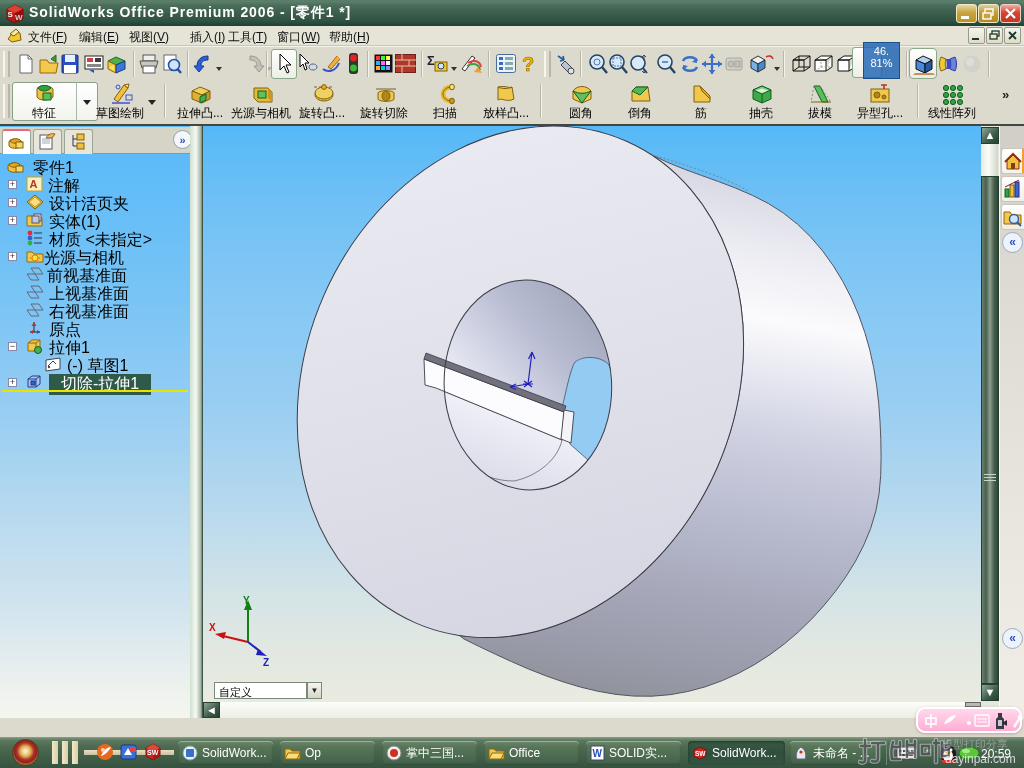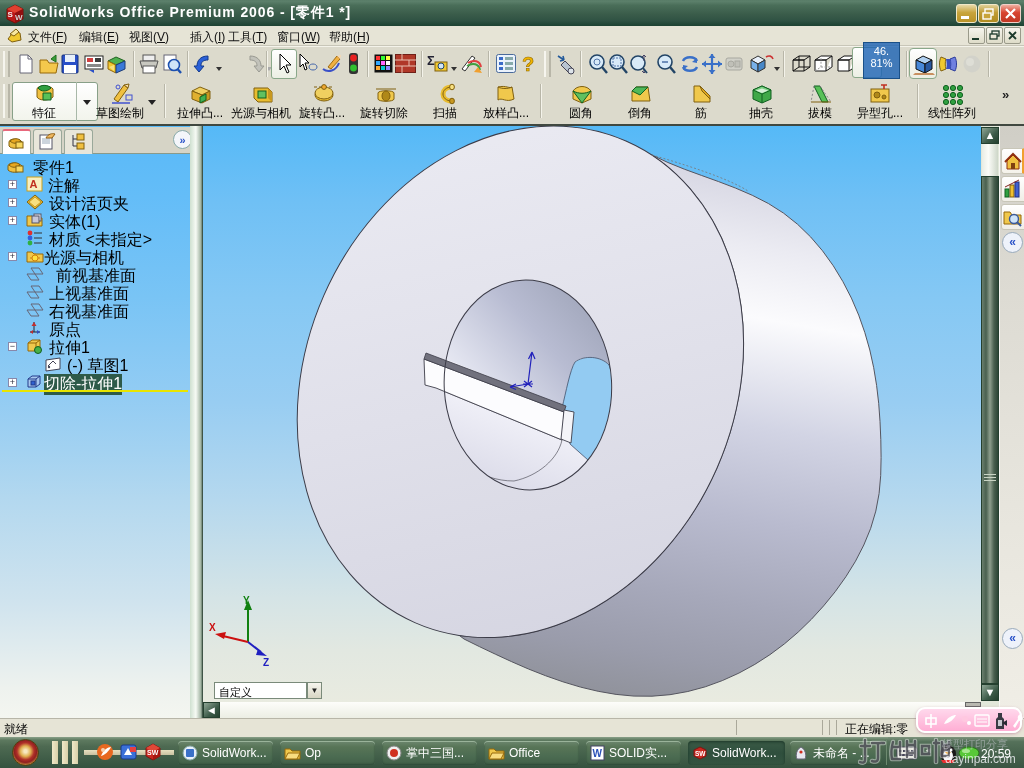--- a/index.html
+++ b/index.html
@@ -489,21 +489,21 @@
               <line x1="12" y1="10" x2="14" y2="10"></line>
               <line x1="9" y1="5" x2="9" y2="7"></line>
             </g>
           </svg>
         <span style="">光源与相机</span>
         </div>
       <div class="trow" style="left:26px;top:140px">
         <svg width="18" height="16">
             <path d="M5 2 L13 2 L17 8 L9 8 Z M1 8 L9 8 L13 14 L5 14 Z" fill="none" stroke="#667"></path>
           </svg>
-        <span style="margin-left:12px">前视基准面</span>
+        <span style="margin-left:3px">前视基准面</span>
         </div>
       <div class="trow" style="left:26px;top:158px">
         <svg width="18" height="16">
             <path d="M5 2 L13 2 L17 8 L9 8 Z M1 8 L9 8 L13 14 L5 14 Z" fill="none" stroke="#667"></path>
           </svg>
         <span style="margin-left:5px">上视基准面</span>
         </div>
       <div class="trow" style="left:26px;top:176px">
         <svg width="18" height="16">
             <path d="M5 2 L13 2 L17 8 L9 8 Z M1 8 L9 8 L13 14 L5 14 Z" fill="none" stroke="#667"></path>
@@ -536,21 +536,21 @@
           </svg>
         <span style="margin-left:4px">(-) 草图1</span>
         </div>
       <div class="plus" style="left:8px;top:252px">+</div>
       <div class="trow" style="left:26px;top:248px">
         <svg width="18" height="16">
             <path d="M2 5 L6 2 L14 2 L14 10 L10 13 L2 13 Z" fill="#a8c8f0" stroke="#223a8a"></path>
             <path d="M2 5 L10 5 L10 13 M10 5 L14 2" fill="none" stroke="#223a8a"></path>
             <rect x="5" y="7" width="4" height="4" fill="#3060d0" stroke="#223a8a"></rect>
           </svg>
-        <span style="background:#2e5a49;color:#fff;padding:0 0">切除-拉伸1</span>
+        <span style="margin-left:5px;background:#2e5a49;color:#fff;padding:0 12px">切除-拉伸1</span>
         </div>
       <div class="abs" style="left:2px;top:264px;width:186px;height:2px;background:#e8e400"></div>
     </div>
     <div class="abs" style="left:190px;top:0;width:13px;height:592px;background:linear-gradient(90deg,#cfe0d0,#f6faf4 45%,#9fb2a0 85%,#1e3428)"></div>
     <div class="abs" id="viewport">
       <svg class="abs" style="left:0;top:0" width="778" height="576" viewBox="0 0 778 576">
         <defs>
           <linearGradient id="sideG" x1="520" y1="50" x2="430" y2="580" gradientUnits="userSpaceOnUse">
             <stop offset="0" stop-color="#d8d8e4"></stop>
               <stop offset="0.12" stop-color="#ebebf2"></stop>
@@ -651,29 +651,20 @@
         </svg>
       <div class="abs" style="left:1px;top:78px;width:24px;height:26px;background:linear-gradient(#fff,#f0eee6);border:1px solid #c8c6b8;border-radius:3px 0 0 3px"></div>
       <svg class="abs" style="left:3px;top:81px" width="20" height="20">
           <path d="M1 5 L7 5 L9 8 L18 8 L18 17 L1 17 Z" fill="#f0c84c" stroke="#96690a"></path>
           <circle cx="11" cy="12" r="4.5" fill="#cfe4f8" stroke="#3a5a9a" stroke-width="1.4"></circle>
           <line x1="14" y1="15" x2="18" y2="19" stroke="#3a5a9a" stroke-width="2"></line>
         </svg>
       <div class="abs" style="left:2px;top:106px;width:21px;height:21px;border-radius:50%;background:#eef2fa;border:1px solid #9ab;color:#2a52c8;font-weight:bold;font-size:12px;text-align:center;line-height:19px">«</div>
       <div class="abs" style="left:2px;top:502px;width:21px;height:21px;border-radius:50%;background:#eef2fa;border:1px solid #9ab;color:#2a52c8;font-weight:bold;font-size:12px;text-align:center;line-height:19px">«</div>
     </div>
-  </div>
-  <div class="abs" id="statusbar">
-    <div class="abs" style="left:0;top:0;width:1024px;height:1px;background:#b8b6a8"></div>
-    <span class="abs" style="left:4px;top:3px">就绪</span>
-    <div class="abs" style="left:736px;top:2px;width:1px;height:15px;background:#aaa89a"></div>
-    <div class="abs" style="left:822px;top:2px;width:1px;height:15px;background:#aaa89a"></div>
-    <div class="abs" style="left:829px;top:2px;width:1px;height:15px;background:#aaa89a"></div>
-    <div class="abs" style="left:836px;top:2px;width:1px;height:15px;background:#aaa89a"></div>
-    <span class="abs" style="left:845px;top:3px">正在编辑:零</span>
   </div>
   <div class="abs" id="taskbar">
     <div class="abs" style="left:12px;top:2px;width:27px;height:27px;border-radius:50%;background:radial-gradient(circle at 50% 45%,#f8e8c0 8%,#e0b050 28%,#b03028 46%,#902020 60%,#c8a040 78%,#705010 100%);border:1px solid #504010"></div>
     <div class="abs" style="left:52px;top:4px;width:6px;height:23px;background:linear-gradient(90deg,#f0e8c8,#d8d0a8)"></div>
     <div class="abs" style="left:62px;top:4px;width:6px;height:23px;background:linear-gradient(90deg,#f0e8c8,#d8d0a8)"></div>
     <div class="abs" style="left:72px;top:4px;width:6px;height:23px;background:linear-gradient(90deg,#f0e8c8,#d8d0a8)"></div>
     <div class="abs" style="left:84px;top:13px;width:90px;height:5px;background:linear-gradient(#e8e0c0,#c8c0a0)"></div>
     <svg class="abs" style="left:96px;top:6px" width="19" height="19">
         <circle cx="9" cy="9" r="8" fill="#e86820"></circle>
         <path d="M5 13 C7 7 12 4 15 4 C13 8 9 12 5 13 Z" fill="#fff"></path>

